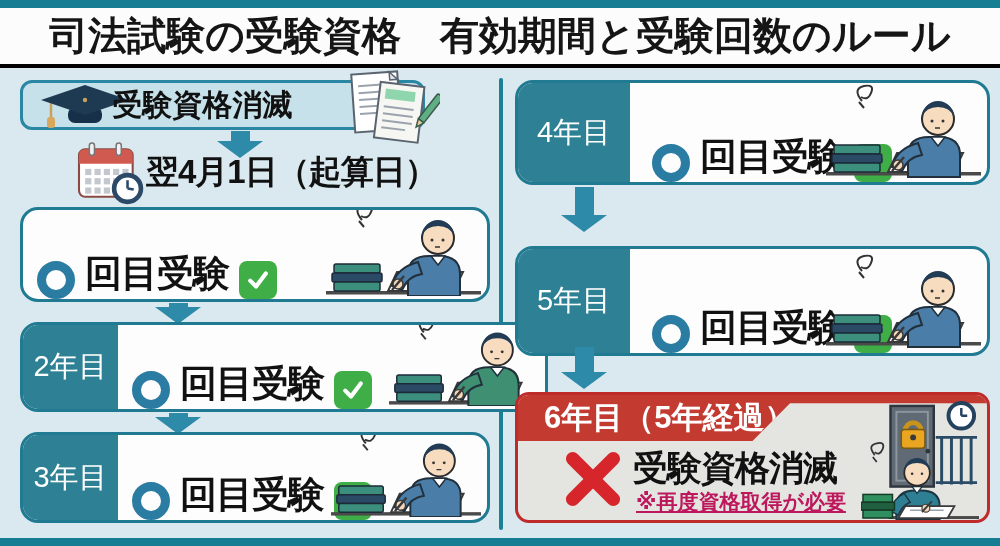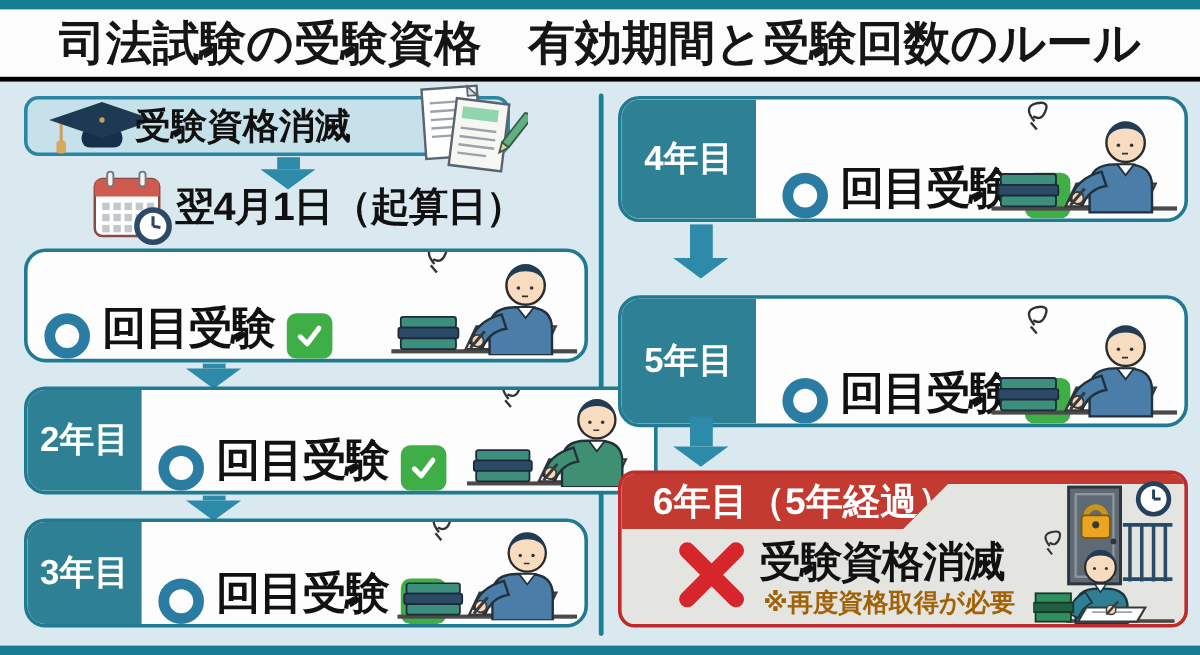--- a/index.html
+++ b/index.html
@@ -29,39 +29,39 @@
   
   .flow-arrow{position:absolute;display:flex;flex-direction:column;align-items:center;width:46px;}
   .flow-arrow .shaft{width:19px;background:#2d8aa8;}
   .flow-arrow .head{width:0;height:0;border-left:23px solid transparent;border-right:23px solid transparent;
     border-top:17px solid #2d8aa8;}
 
   
   .year-row{position:absolute;background:#fdfdfd;border:3px solid #1f7a92;border-radius:18px;
     display:flex;overflow:hidden;}
   .year-label{flex:0 0 auto;background:#2e8094;color:#fff;display:flex;align-items:center;
-    justify-content:center;font-weight:700;font-size:29px;white-space:nowrap;}
+    justify-content:center;font-weight:400;font-size:29px;white-space:nowrap;}
   .year-row.first .year-label{background:#386f9d;}
   .row-content{display:flex;align-items:flex-end;padding-left:14px;}
   .count-ring{width:38px;height:38px;border:9px solid #2b7ca3;border-radius:50%;flex:0 0 auto;}
   .attempt-text{font-size:37px;font-weight:900;color:#111;margin:0 10px;white-space:nowrap;letter-spacing:-1px;}
   .check-badge{width:38px;height:38px;background:#3fae47;border-radius:8px;display:flex;
     align-items:center;justify-content:center;flex:0 0 auto;}
   .student{position:absolute;right:6px;bottom:3px;}
 
   
   #expiry-box{position:absolute;left:515px;top:392px;width:475px;height:131px;background:#e4e4e1;
     border:3px solid #bf2b2b;border-radius:14px;overflow:hidden;}
   #expiry-header{position:absolute;left:0;top:0;right:0;height:46px;background:#c33a31;
     clip-path:polygon(0 0,100% 0,100% 18%,58% 18%,50% 100%,0 100%);}
   #expiry-header .htext{position:absolute;left:26px;top:2px;font-size:31px;font-weight:900;color:#fff;white-space:nowrap;}
   #x-icon{position:absolute;left:46px;top:55px;}
   #expiry-main{position:absolute;left:115px;top:50px;font-size:35px;font-weight:900;color:#111;
     letter-spacing:-1px;white-space:nowrap;}
-  #expiry-note{position:absolute;left:118px;top:93px;font-size:21px;font-weight:800;color:#a16207;white-space:nowrap;}
+  #expiry-note{position:absolute;left:118px;top:93px;font-size:21px;font-weight:800;color:#be185d;white-space:nowrap;text-decoration:underline;}
   #expiry-illust{position:absolute;right:8px;top:4px;}
 </style>
 </head>
 <body>
 
 <svg width="0" height="0" style="position:absolute">
   <defs>
     <symbol id="sym-student" viewBox="0 0 155 92">
       <path d="M36,16 q-10,-12 2,-15 q11,-2 7,7 q-3,8 -10,4" fill="none" stroke="#333" stroke-width="2"></path>
       <path d="M33,17 l5,6" fill="none" stroke="#333" stroke-width="2"></path>

